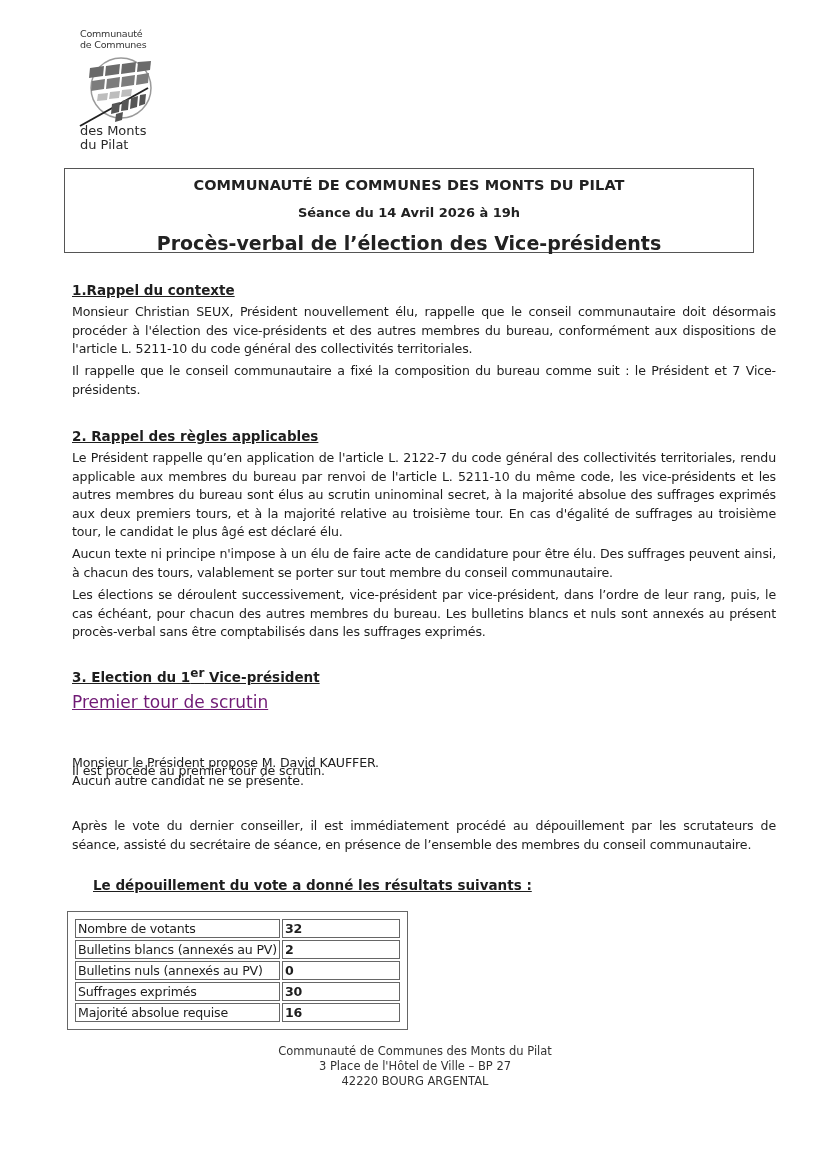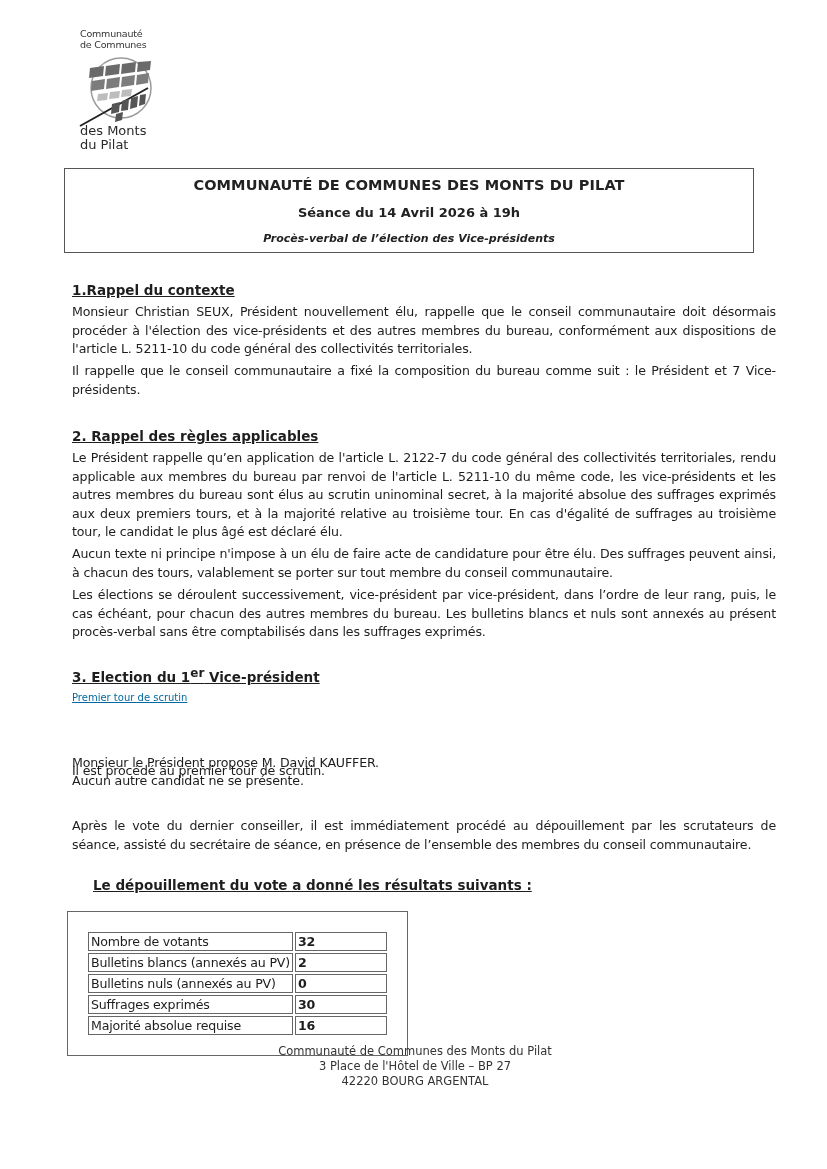--- a/index.html
+++ b/index.html
@@ -16,31 +16,31 @@
     .logo-graphic { position: absolute; left: 0px; top: 28px; width: 90px; height: 78px; }
     .logo-bottom { position: absolute; left: 4px; top: 98px; width: 90px; font-size: 13px; line-height: 14px; color: #2a2a2a; }
 
     
     .header-box {
       position: absolute; left: 64px; top: 152px; width: 690px; height: 85px;
       border: 1.5px solid #555; box-sizing: border-box; text-align: center;
     }
     .header-box .h1 { position: absolute; left: 0; right: 0; top: 8px; font-size: 14.5px; font-weight: bold; color: #222; letter-spacing: 0.1px; }
     .header-box .h2 { position: absolute; left: 0; right: 0; top: 36px; font-size: 13px; font-weight: bold; color: #222; }
-    .header-box .h3 { position: absolute; left: 0; right: 0; top: 63px; font-size: 11px; font-weight: bold; color: #222; font-style: italic; }
+    .header-box .h3 { position: absolute; left: 0; right: 0; top: 63px; font-size: 19px; font-weight: bold; color: #222; }
     .section-title { position: absolute; left: 72px; font-size: 13.5px; font-weight: bold; text-decoration: underline; color: #1e1e1e; }
-    .subtitle { position: absolute; left: 72px; font-size: 10px; text-decoration: underline; color: #0369a1; }
+    .subtitle { position: absolute; left: 72px; font-size: 17px; text-decoration: underline; color: #701a75; }
     .para { position: absolute; left: 72px; width: 704px; font-size: 12.6px; line-height: 18.5px; text-align: justify; color: #1e1e1e; letter-spacing: -0.15px; }
     .line { position: absolute; left: 72px; font-size: 12.6px; line-height: 18px; color: #1e1e1e; letter-spacing: -0.15px; white-space: nowrap; }
     sup { font-size: 12px; vertical-align: super; line-height: 0; }
 
     
     .results {
       position: absolute; left: 67px; top: 895px; width: 341px;
-      border: 1.5px solid #666; box-sizing: border-box; padding: 18px;
+      border: 1.5px solid #666; box-sizing: border-box; padding: 5px;
     }
     .results table { border-collapse: separate; border-spacing: 2px; width: 100%; }
     .results td {
       border: 1px solid #666; font-size: 12.6px; height: 17px; padding: 0 2px;
       color: #1e1e1e; white-space: nowrap; letter-spacing: -0.2px;
     }
     .results td.lbl { width: 196px; }
     .results td.val { text-align: left; font-weight: bold; }
 
     .footer { position: absolute; left: 200px; width: 430px; top: 1028px; text-align: center; font-size: 11.5px; line-height: 15px; color: #333; }

